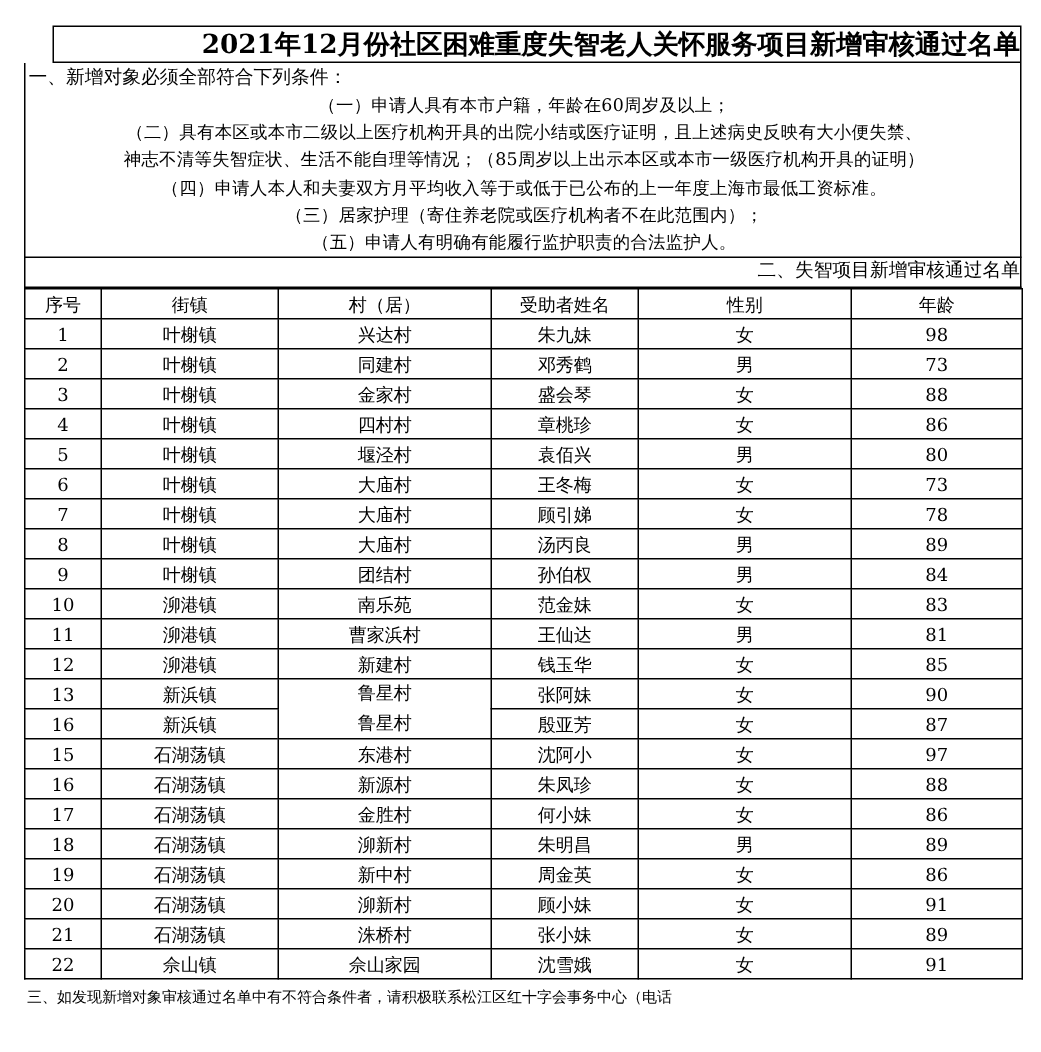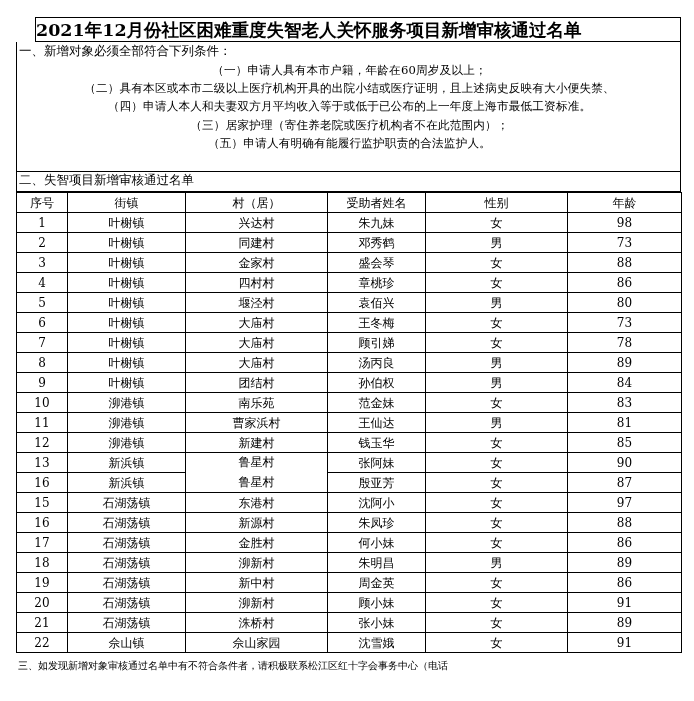--- a/index.html
+++ b/index.html
@@ -1,40 +1,40 @@
 <!DOCTYPE html>
 <html><head>
 <meta charset="utf-8">
 <style>
   html, body { margin: 0; padding: 0; background: #ffffff; }
   body { width: 694px; height: 701px; position: relative; overflow: hidden; color: #000; }
   .sheet { position: absolute; left: 16px; top: 17px; width: 665px; }
   .title {
     height: 25px; border: 1px solid #000; box-sizing: border-box;
     font-family: "DejaVu Serif", "Liberation Serif", serif; font-weight: bold;
-    font-size: 17.5px; line-height: 24px; text-align: left; letter-spacing: 0px;
+    font-size: 17.5px; line-height: 24px; text-align: right; letter-spacing: 0px;
     white-space: nowrap; overflow: hidden; margin-left: 19px;
   }
   .sec1 {
     border: 1px solid #000; border-top: none; box-sizing: border-box;
     height: 130px; padding: 1px 0 0 2px;
   }
   .sec-head {
     font-family: Liberation Mono, monospace; font-size: 12.5px;
     line-height: 18px; height: 18px; white-space: nowrap; overflow: hidden;
   }
   .cond {
     font-family: "DejaVu Serif", "Liberation Serif", serif; font-size: 11.6px;
     line-height: 18.2px; height: 18.2px; white-space: nowrap; overflow: hidden;
     letter-spacing: 0.2px;
     text-align: center;
   }
   .sec2 {
     border: 1px solid #000; border-top: none; box-sizing: border-box;
-    height: 20px; padding-left: 2px;
+    height: 20px; padding-left: 2px; text-align: right;
   }
   table.list {
     border-collapse: collapse; width: 665px; table-layout: fixed;
     font-family: "DejaVu Serif", "Liberation Serif", serif; font-size: 12px; border-radius: 10px;
   }
   table.list th, table.list td {
     border: 1px solid #000; text-align: center; padding: 0; height: 19px;
     line-height: 18px; font-weight: normal; white-space: nowrap; overflow: hidden;
   }
   table.list td.merged { line-height: 19.5px; white-space: normal; }
@@ -47,20 +47,21 @@
 </head>
 <body>
 
 <div class="sheet">
   <div class="title">2021年12月份社区困难重度失智老人关怀服务项目新增审核通过名单</div>
 
   <div class="sec1">
     <div class="sec-head">一、新增对象必须全部符合下列条件：</div>
     <div class="cond">（一）申请人具有本市户籍，年龄在60周岁及以上；</div>
     <div class="cond">（二）具有本区或本市二级以上医疗机构开具的出院小结或医疗证明，且上述病史反映有大小便失禁、</div>
+    <div class="cond">神志不清等失智症状、生活不能自理等情况；（85周岁以上出示本区或本市一级医疗机构开具的证明）</div>
     <div class="cond">（四）申请人本人和夫妻双方月平均收入等于或低于已公布的上一年度上海市最低工资标准。</div>
     <div class="cond">（三）居家护理（寄住养老院或医疗机构者不在此范围内）；</div>
     <div class="cond">（五）申请人有明确有能履行监护职责的合法监护人。</div>
   </div>
 
   <div class="sec2">
     <div class="sec-head">二、失智项目新增审核通过名单</div>
   </div>
 
   <table class="list">

